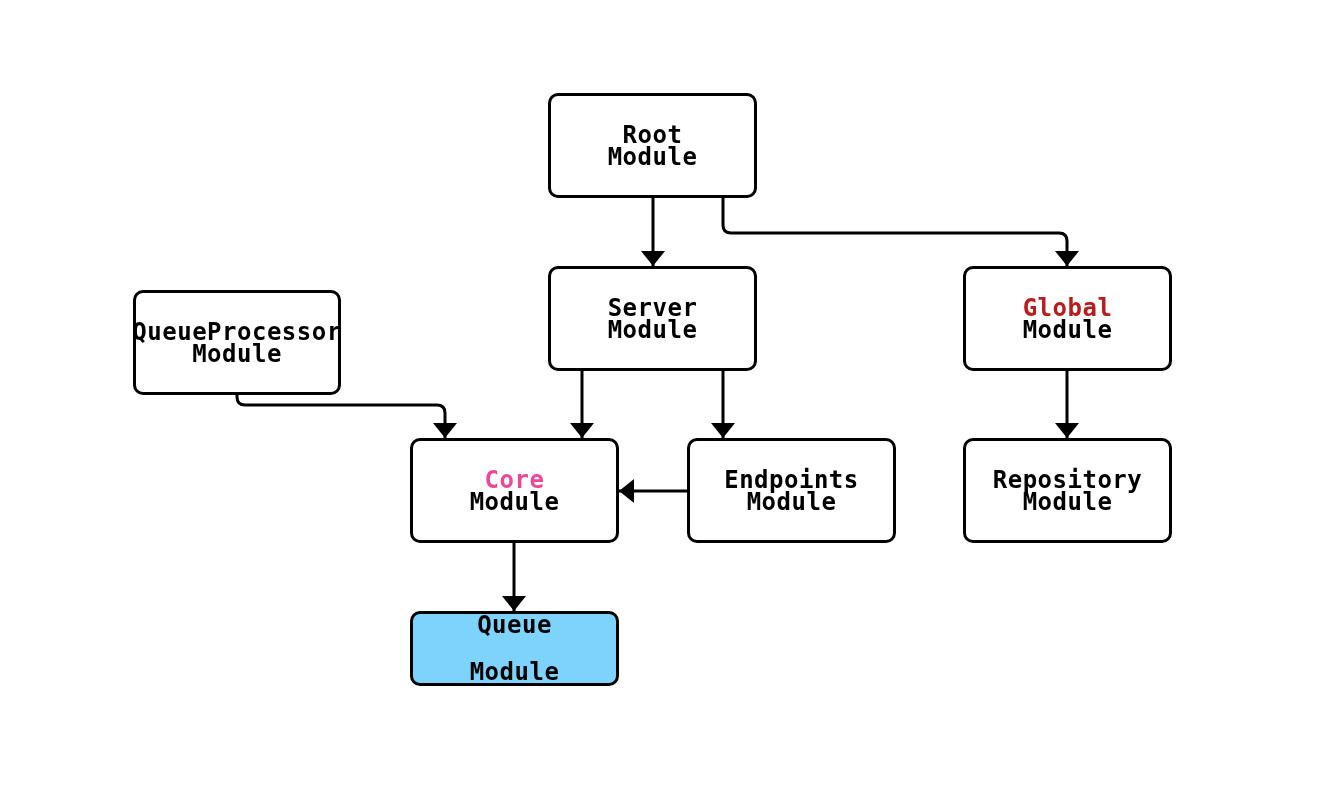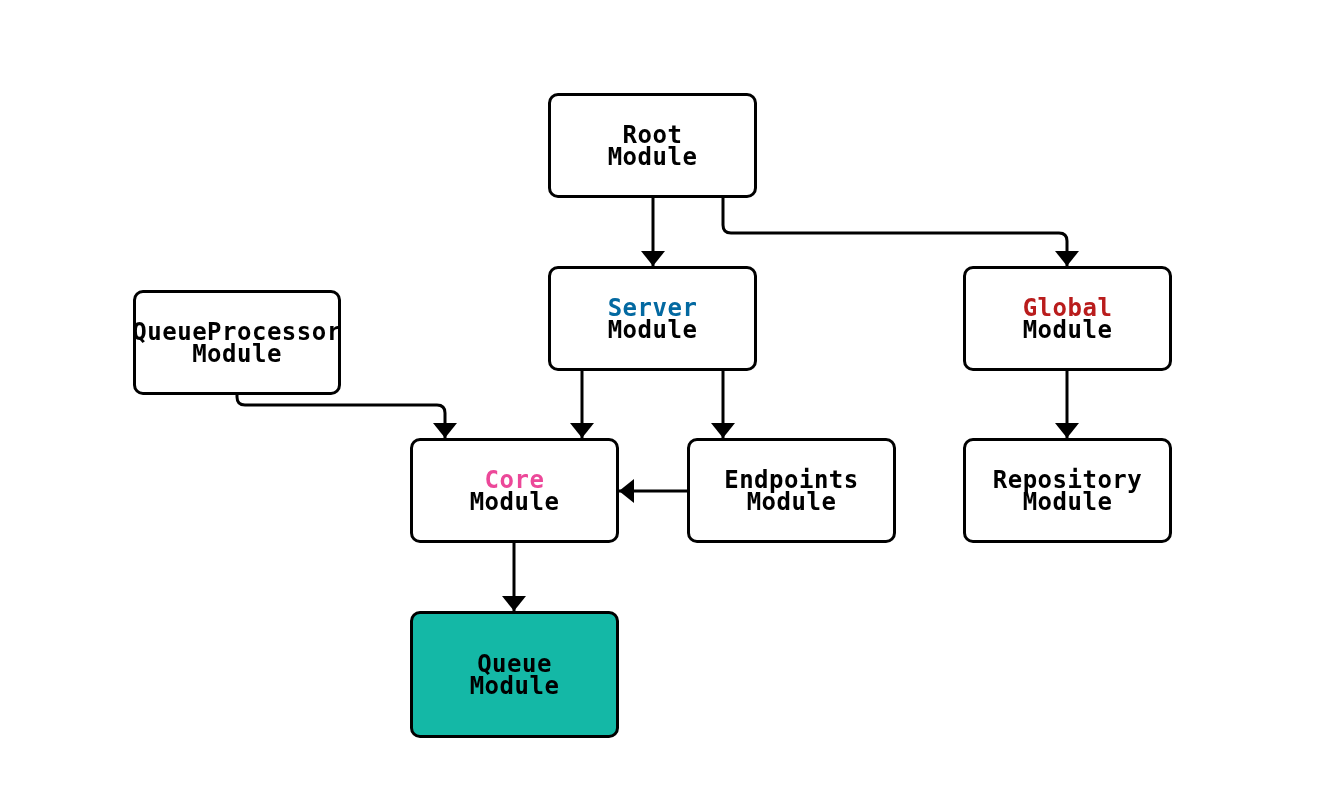--- a/index.html
+++ b/index.html
@@ -69,21 +69,21 @@
     <span class="node-line" style="color: rgb(0, 0, 0);">Root</span>
     <span class="node-line" style="color: rgb(0, 0, 0);">Module</span>
   </div>
 
   <div class="node" style="left: 133px; top: 266px; width: 208px; height: 105px; background: rgb(255, 255, 255); border-color: rgb(0, 0, 0); margin-top: 24px;">
     <span class="node-line" style="color: rgb(0, 0, 0);">QueueProcessor</span>
     <span class="node-line" style="color: rgb(0, 0, 0);">Module</span>
   </div>
 
   <div class="node" style="left: 548px; top: 266px; width: 209px; height: 105px; background: rgb(255, 255, 255); border-color: rgb(0, 0, 0);">
-    <span class="node-line" style="color: #0369a1;">Server</span>
+    <span class="node-line" style="color: #000000;">Server</span>
     <span class="node-line" style="color: rgb(0, 0, 0);">Module</span>
   </div>
 
   <div class="node" style="left: 963px; top: 266px; width: 209px; height: 105px; background: rgb(255, 255, 255); border-color: rgb(0, 0, 0);">
     <span class="node-line" style="color: #b91c1c;">Global</span>
     <span class="node-line" style="color: rgb(0, 0, 0);">Module</span>
   </div>
 
   <div class="node" style="left: 410px; top: 438px; width: 209px; height: 105px; background: rgb(255, 255, 255); border-color: rgb(0, 0, 0);">
     <span class="node-line" style="color: #ec4899;">Core</span>
@@ -93,18 +93,18 @@
   <div class="node" style="left: 687px; top: 438px; width: 209px; height: 105px; background: rgb(255, 255, 255); border-color: rgb(0, 0, 0);">
     <span class="node-line" style="color: rgb(0, 0, 0);">Endpoints</span>
     <span class="node-line" style="color: rgb(0, 0, 0);">Module</span>
   </div>
 
   <div class="node" style="left: 963px; top: 438px; width: 209px; height: 105px; background: rgb(255, 255, 255); border-color: rgb(0, 0, 0);">
     <span class="node-line" style="color: rgb(0, 0, 0);">Repository</span>
     <span class="node-line" style="color: rgb(0, 0, 0);">Module</span>
   </div>
 
-  <div class="node" style="left: 410px; top: 611px; width: 209px; height: 127px; background: #14b8a6; border-color: rgb(0, 0, 0);">
+  <div class="node" style="left: 410px; top: 611px; width: 209px; height: 75px; background: #7dd3fc; border-color: rgb(0, 0, 0); justify-content: space-between;">
     <span class="node-line" style="color: rgb(0, 0, 0);">Queue</span>
     <span class="node-line" style="color: rgb(0, 0, 0);">Module</span>
   </div>
 
 </div>
 
 </body></html>

